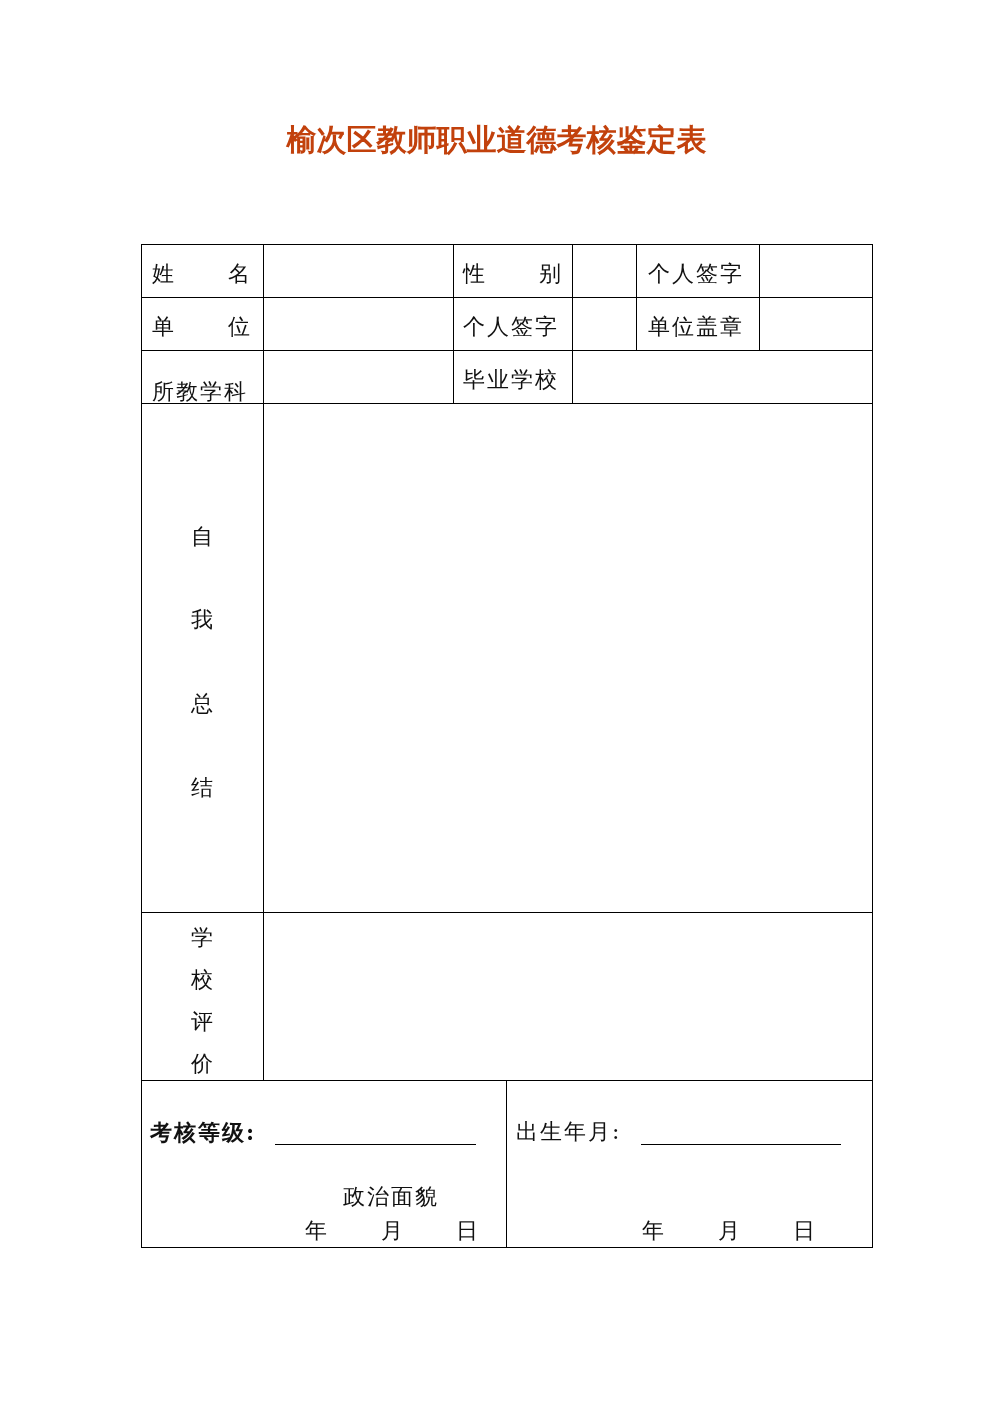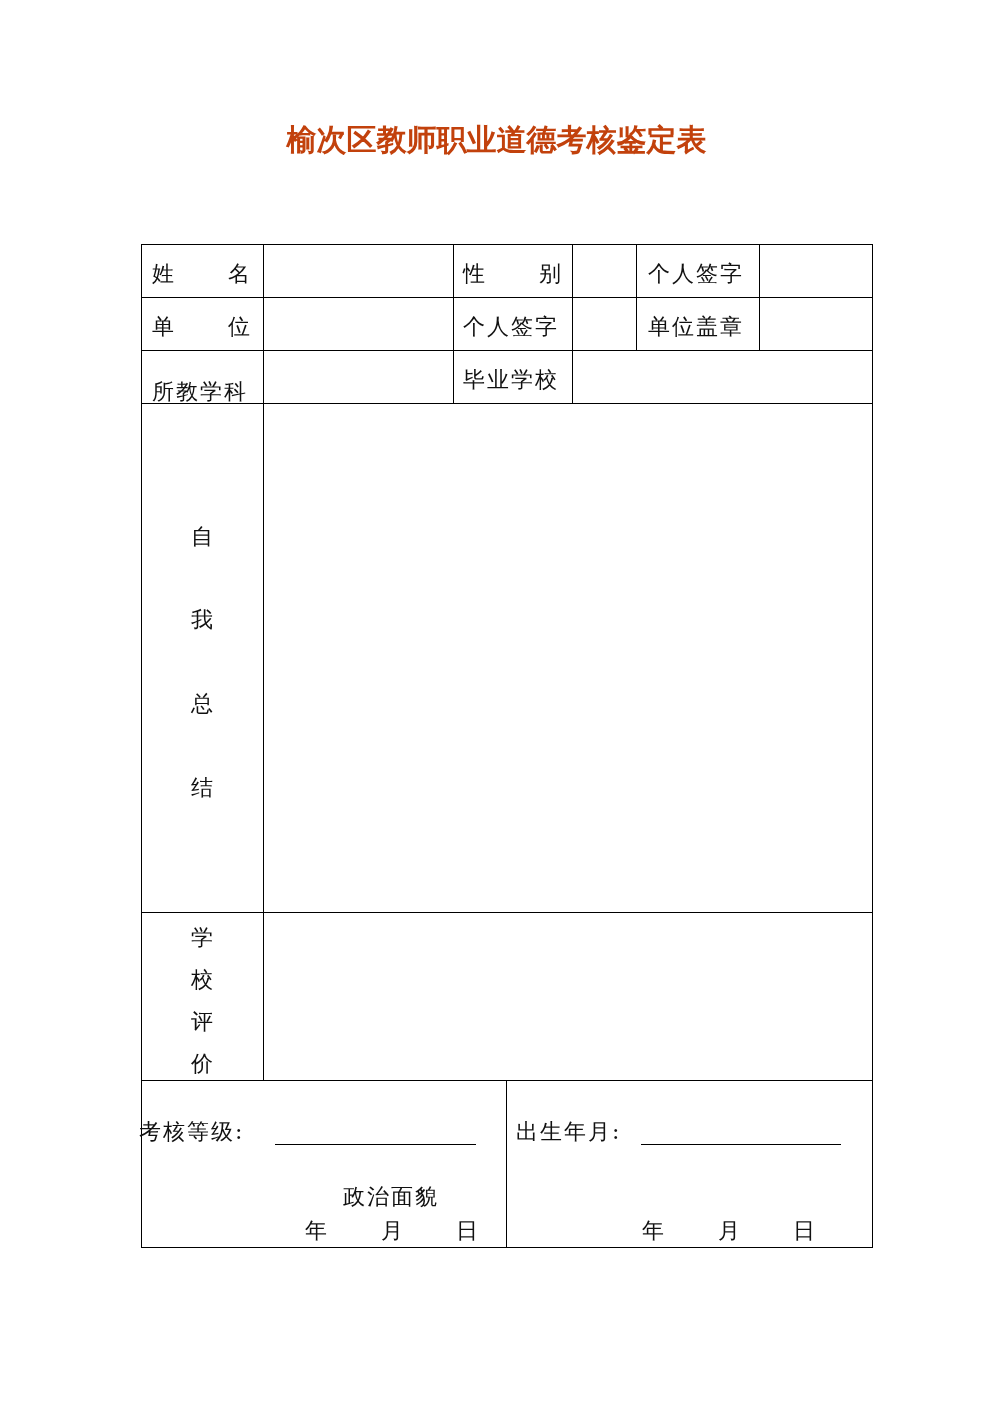--- a/index.html
+++ b/index.html
@@ -75,21 +75,21 @@
   <div class="cell-input" style="left:264px; top:404px; width:608px; height:508px;"></div>
 
   <div>
     <div class="vlbl" style="left:187px; top:923px;">学</div>
     <div class="vlbl" style="left:187px; top:965px;">校</div>
     <div class="vlbl" style="left:187px; top:1007px;">评</div>
     <div class="vlbl" style="left:187px; top:1049px;">价</div>
   </div>
   <div class="cell-input" style="left:264px; top:913px; width:608px; height:167px;"></div>
 
-  <div class="lbl" style="left:139px; top:1120px; letter-spacing:2px;">考核等级:</div>
+  <div class="lbl" style="left:150px; top:1120px; letter-spacing:2px;font-weight:bold;">考核等级:</div>
   <div class="uline" style="left:275px; top:1144px; width:201px;"></div>
   <div class="lbl" style="left:343px; top:1185px; letter-spacing:2px;">政治面貌</div>
   <div class="lbl" style="left:305px; top:1219px;">年</div>
   <div class="lbl" style="left:381px; top:1219px;">月</div>
   <div class="lbl" style="left:456px; top:1219px;">日</div>
 
   <div class="lbl" style="left:516px; top:1120px; letter-spacing:2px;">出生年月:</div>
   <div class="uline" style="left:641px; top:1144px; width:200px;"></div>
   <div class="lbl" style="left:642px; top:1219px;">年</div>
   <div class="lbl" style="left:718px; top:1219px;">月</div>

